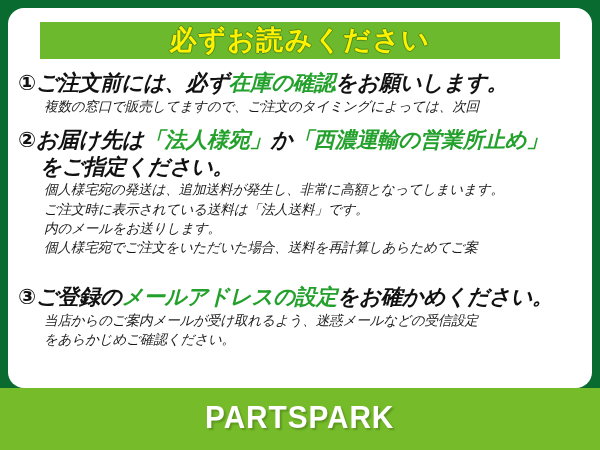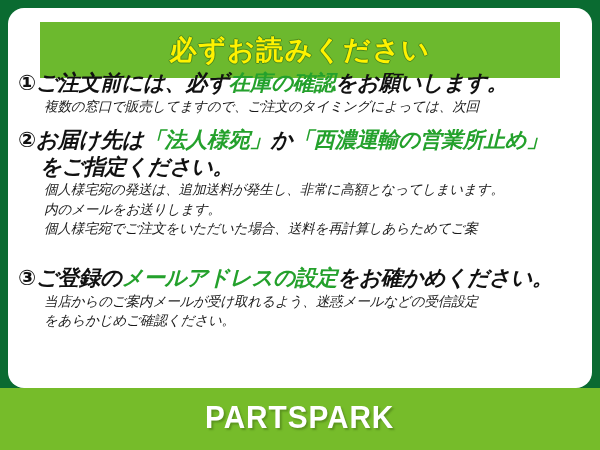--- a/index.html
+++ b/index.html
@@ -44,21 +44,21 @@
     border-radius: 16px;
     box-sizing: border-box;
     padding: 0;
   }
 
   .title-bar {
     position: absolute;
     left: 32px;
     right: 32px;
     top: 14px;
-    height: 56px;
+    height: 37px;
     background: #6cb92e;
     display: flex;
     align-items: center;
     justify-content: center;
   }
 
   .title-text {
     color: #fff200;
     font-size: 27px;
     font-weight: bold;
@@ -157,20 +157,21 @@
         </div>
         <div class="sub">複数の窓口で販売してますので、ご注文のタイミングによっては、次回</div>
       </div>
 
       <div class="item item2">
         <div class="headline">
           <span class="num">②</span><span>お届け先は</span><span class="hl-green">「法人様宛」</span><span>か</span><span class="hl-green">「西濃運輸の営業所止め」</span>
         </div>
         <div class="headline headline-l2">をご指定ください。</div>
         <div class="sub">個人様宅宛の発送は、追加送料が発生し、非常に高額となってしまいます。</div>
+        <div class="sub">ご注文時に表示されている送料は「法人送料」です。</div>
         <div class="sub">内のメールをお送りします。</div>
         <div class="sub">個人様宅宛でご注文をいただいた場合、送料を再計算しあらためてご案</div>
       </div>
 
       <div class="item item3">
         <div class="headline">
           <span class="num">③</span><span>ご登録の</span><span class="hl-green">メールアドレスの設定</span><span>をお確かめください。</span>
         </div>
         <div class="sub">当店からのご案内メールが受け取れるよう、迷惑メールなどの受信設定</div>
         <div class="sub">をあらかじめご確認ください。</div>

